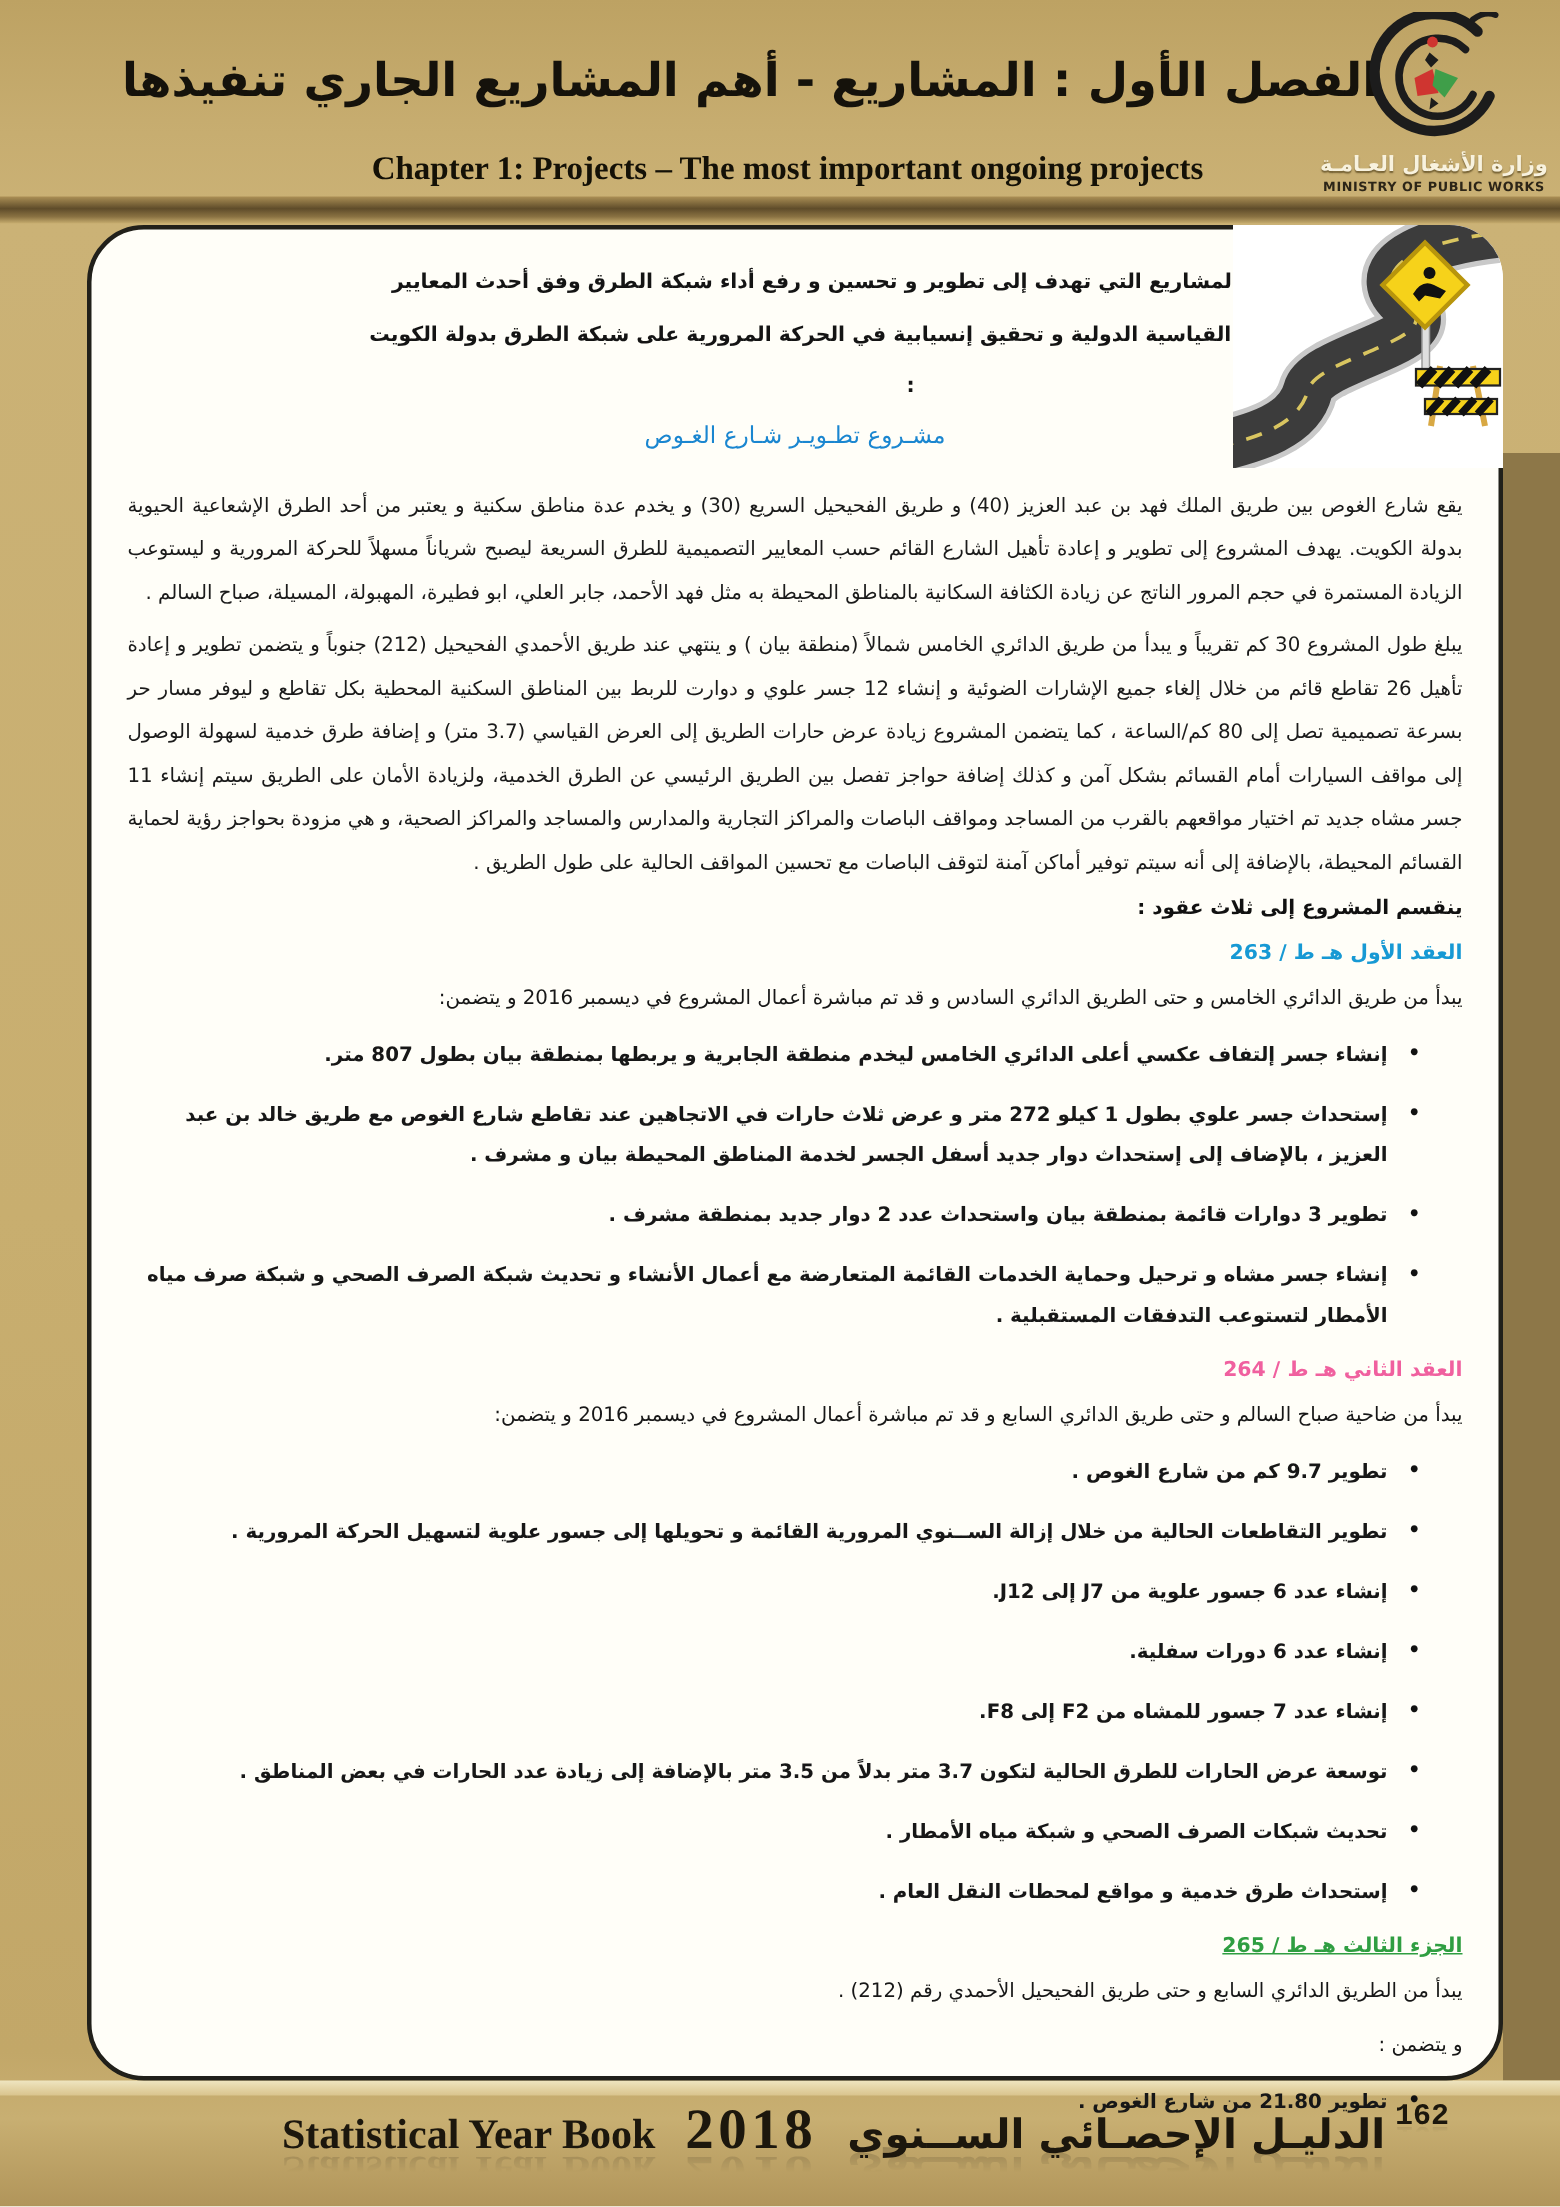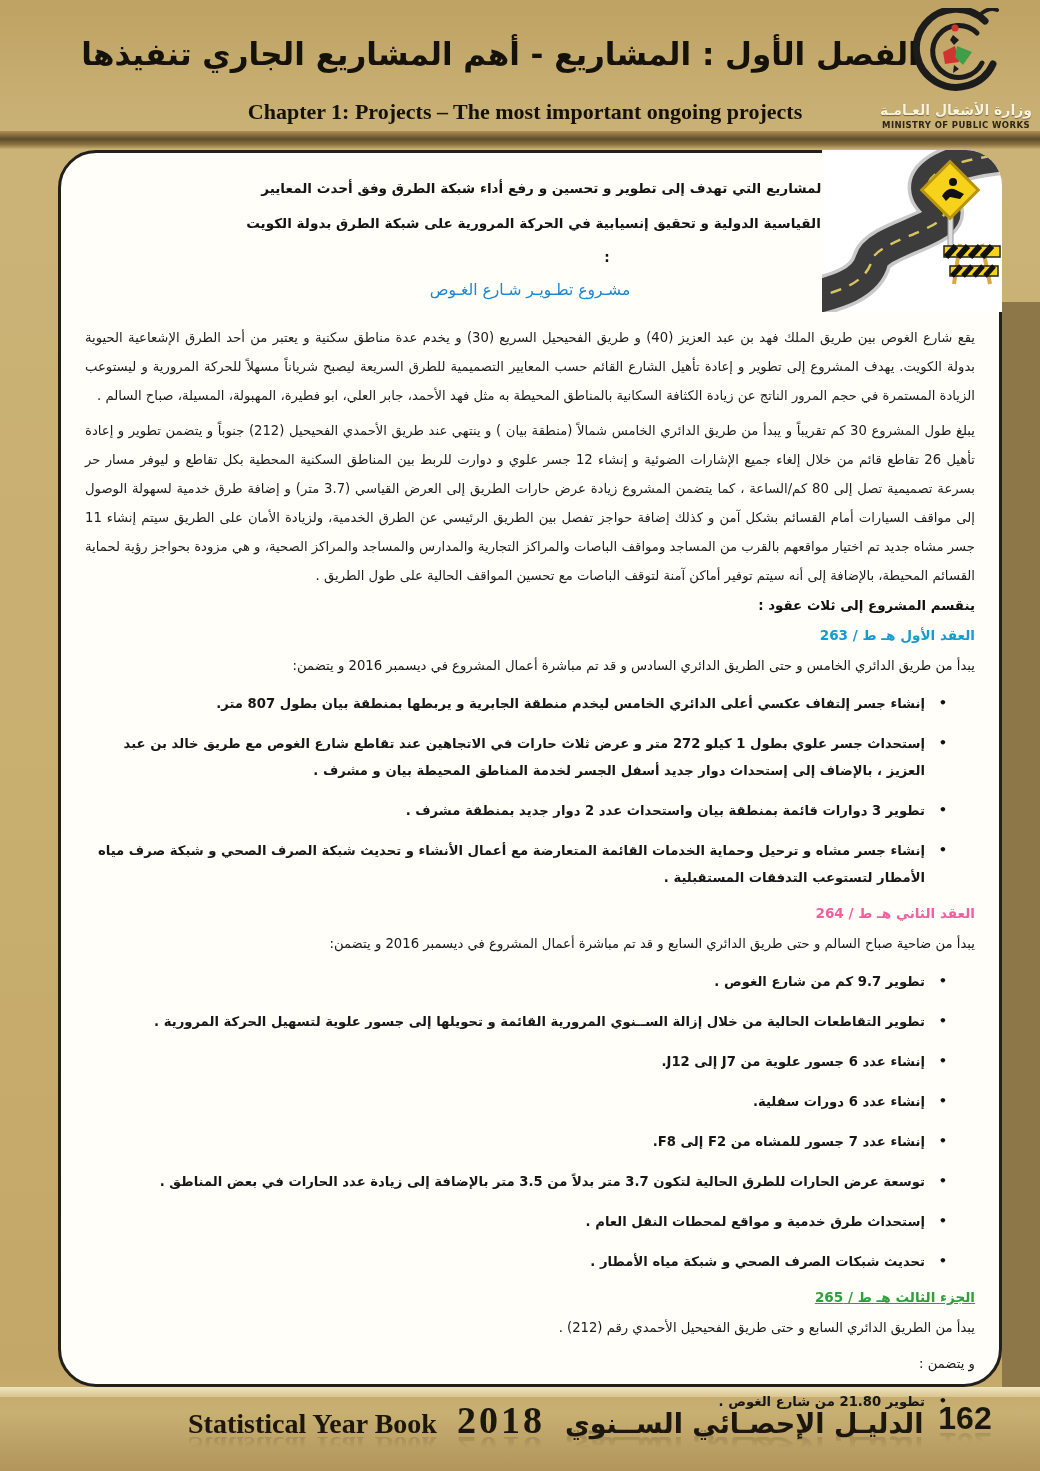--- a/index.html
+++ b/index.html
@@ -86,22 +86,22 @@
 
   
   .footer-row{
     position:absolute; left:188px; top:1398px; display:flex; align-items:baseline; gap:20px;
     -webkit-box-reflect: below -14px linear-gradient(transparent 55%, rgba(0,0,0,.28));
   }
   .fb-en{ font-family:"Liberation Serif","DejaVu Serif",serif; font-size:28px; font-weight:bold; color:#1c170d; }
   .fb-year{ font-family:"Liberation Serif","DejaVu Serif",serif; font-size:38px; font-weight:bold; color:#1c170d; letter-spacing:3px; }
   .fb-ar{ font-size:27px; font-weight:bold; color:#1c170d; }
   .page-num{
-    position:absolute; left:930px; top:1400px; width:70px; text-align:center;
-    font-family:Liberation Sans, sans-serif; font-size:32px; font-weight:bold; color:#1c170d;
+    position:absolute; left:930px; top:1400px; width:70px; 
+    font-family:Liberation Mono, monospace; font-size:20px; font-weight:bold; color:#1c170d;
     -webkit-box-reflect: below -12px linear-gradient(transparent 55%, rgba(0,0,0,.28));
   }
 </style>
 </head>
 <body>
 
 <div class="page">
   <div class="band-top"></div>
   <div class="band-right"></div>
   <div class="band-bottom"></div>
@@ -167,22 +167,22 @@
         </ul>
         <h3 class="sec-title" style="color: rgb(240, 96, 159);">العقد الثاني هـ ط / 264</h3>
         <p class="lead">يبدأ من ضاحية صباح السالم و حتى طريق الدائري السابع و قد تم مباشرة أعمال المشروع في ديسمبر 2016 و يتضمن:</p>
         <ul class="bullets">
           <li>تطوير 9.7 كم من شارع الغوص .</li>
           <li>تطوير التقاطعات الحالية من خلال إزالة الســنوي المرورية القائمة و تحويلها إلى جسور علوية لتسهيل الحركة المرورية .</li>
           <li>إنشاء عدد 6 جسور علوية من J7 إلى J12.</li>
           <li>إنشاء عدد 6 دورات سفلية.</li>
           <li>إنشاء عدد 7 جسور للمشاه من F2 إلى F8.</li>
           <li>توسعة عرض الحارات للطرق الحالية لتكون 3.7 متر بدلاً من 3.5 متر بالإضافة إلى زيادة عدد الحارات في بعض المناطق .</li>
+          <li>تحديث شبكات الصرف الصحي و شبكة مياه الأمطار .</li>
           <li>إستحداث طرق خدمية و مواقع لمحطات النقل العام .</li>
-          <li>تحديث شبكات الصرف الصحي و شبكة مياه الأمطار .</li>
         </ul>
         <h3 class="sec-title" style="color: rgb(47, 158, 65); text-decoration: underline;">الجزء الثالث هـ ط / 265</h3>
         <p class="lead">يبدأ من الطريق الدائري السابع و حتى طريق الفحيحيل الأحمدي رقم (212) .</p>
         <p class="lead">و يتضمن :</p>
         <ul class="bullets">
           <li>تطوير 21.80 من شارع الغوص .</li>
         </ul>
       </div>
 
   </main>

